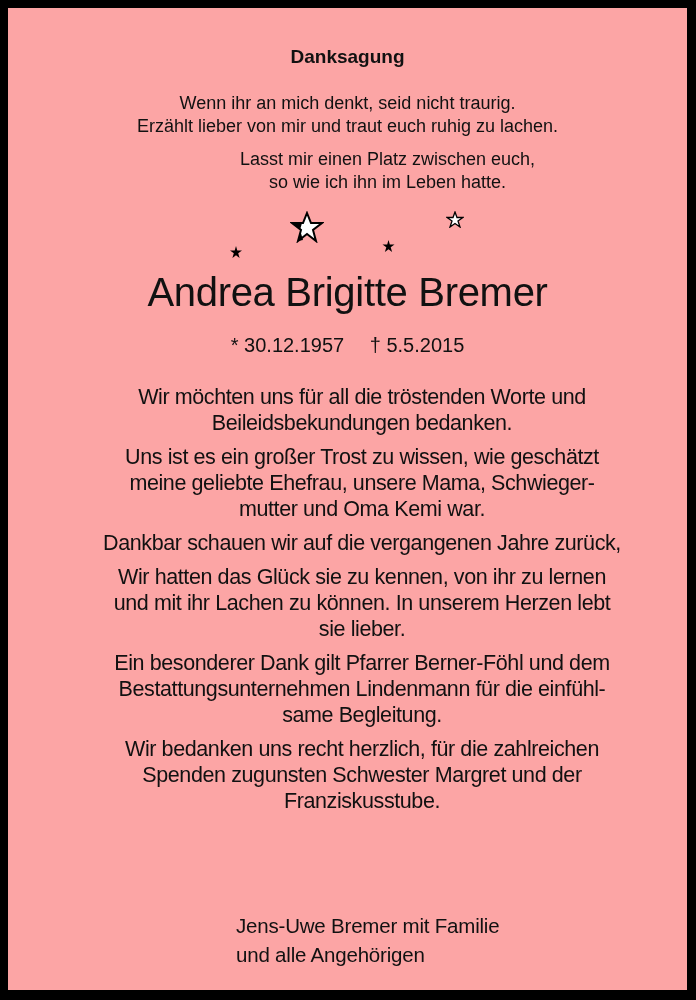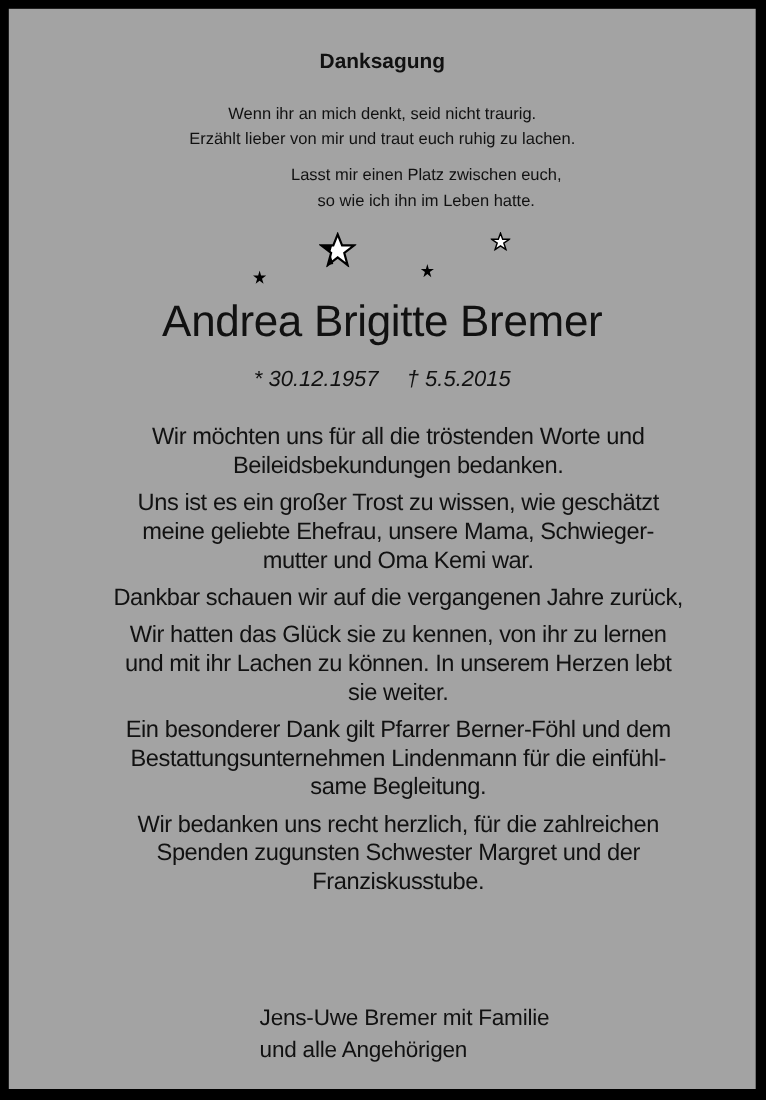--- a/index.html
+++ b/index.html
@@ -1,25 +1,25 @@
 <!DOCTYPE html>
 <html><head>
 <meta charset="utf-8">
 <style>
   html, body { margin:0; padding:0; }
   body { width:696px; height:1000px; background:#000; font-family:"Liberation Sans", sans-serif; color:#111; overflow:hidden; }
-  .card { position:absolute; left:8px; top:8px; width:679px; height:982px; background:#a3a3a3; }
+  .card { position:absolute; left:8px; top:8px; width:679px; height:982px; background:#fca5a5; }
   .title { position:absolute; top:38px; left:0; width:100%; text-align:center; font-weight:bold; font-size:19px; }
-  .poem { position:absolute; left:0; width:100%; text-align:center; font-size:15px; line-height:23px; }
+  .poem { position:absolute; left:0; width:100%; text-align:center; font-size:18px; line-height:23px; }
   .p1 { top:84px; }
   .p2 { top:140px;margin-left:40px; }
   .star { position:absolute; }
   .name { position:absolute; top:262px; left:0; width:100%; text-align:center; font-size:40px; letter-spacing:-0.3px; }
   .dates { position:absolute; top:326px; left:0; width:100%; text-align:center; font-size:20px; }
-  .dates span { margin:13px 10px;font-style:italic; }
+  .dates span { margin:13px 10px; }
   .body { position:absolute; left:34px; top:376px; width:640px; font-size:21.5px; line-height:26px; letter-spacing:-0.4px; }
   .body p { margin:0 0 8px 0;text-align:center; }
   .sig { position:absolute; left:228px; top:872px; font-size:20.5px; line-height:29px; letter-spacing:-0.2px;margin-top:31px; }
 </style>
 </head>
 <body>
 
 <div class="card">
   <div class="title">Danksagung</div>
 
@@ -61,21 +61,21 @@
       <span>Uns ist es ein großer Trost zu wissen, wie geschätzt</span><br>
       <span>meine geliebte Ehefrau, unsere Mama, Schwieger-</span><br>
       <span>mutter und Oma Kemi war.</span>
     </p>
     <p>
       <span>Dankbar schauen wir auf die vergangenen Jahre zurück,</span><br>
     </p>
     <p>
       <span>Wir hatten das Glück sie zu kennen, von ihr zu lernen</span><br>
       <span>und mit ihr Lachen zu können. In unserem Herzen lebt</span><br>
-      <span>sie weiter.</span>
+      <span>sie lieber.</span>
     </p>
     <p>
       <span>Ein besonderer Dank gilt Pfarrer Berner-Föhl und dem</span><br>
       <span>Bestattungsunternehmen Lindenmann für die einfühl-</span><br>
       <span>same Begleitung.</span>
     </p>
     <p>
       <span>Wir bedanken uns recht herzlich, für die zahlreichen</span><br>
       <span>Spenden zugunsten Schwester Margret und der</span><br>
       <span>Franziskusstube.</span>

